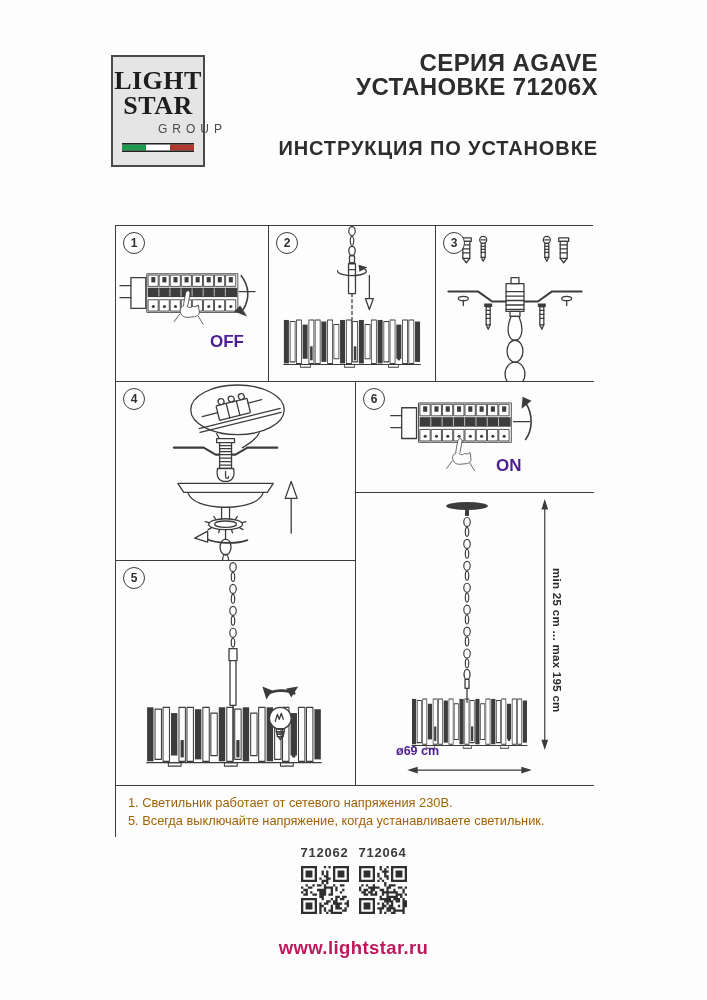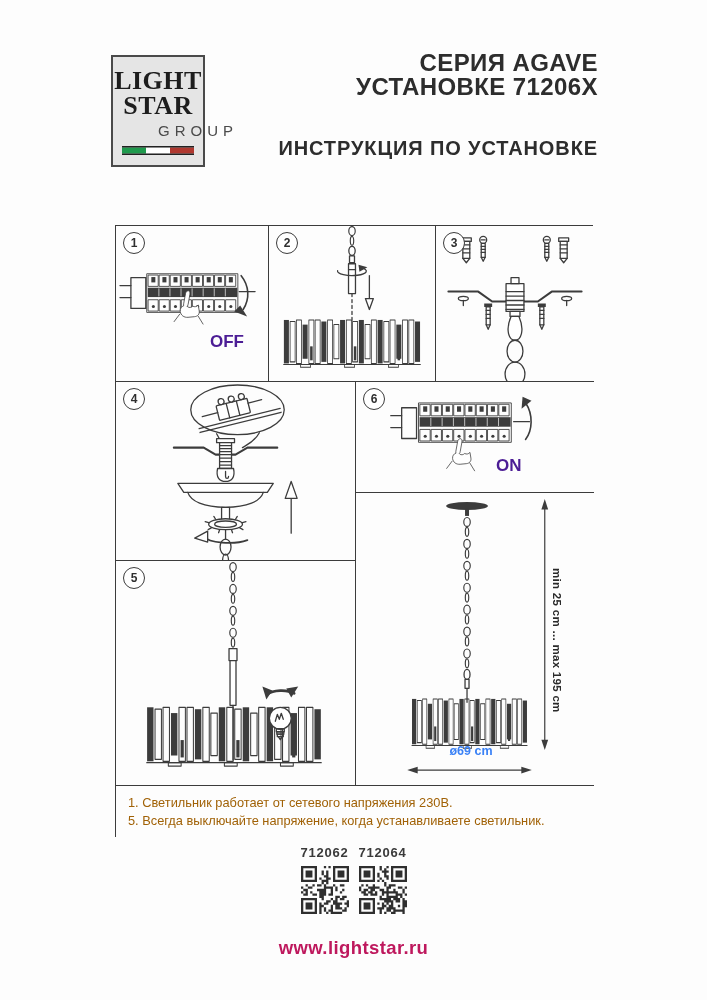--- a/index.html
+++ b/index.html
@@ -4,21 +4,21 @@
 <style>
   html,body{margin:0;padding:0;background:#ffffff;}
   .page{position:relative;width:707px;height:1000px;margin:0 auto;background:#fdfdfd;
         font-family:"Liberation Sans",sans-serif;color:#2f2f2f;overflow:hidden;}
 
   
   .logo{position:absolute;left:111px;top:55px;width:94px;height:112px;box-sizing:border-box;
         border:2px solid #4a4a4a;background:#e5e5e5;text-align:center;padding-top:11px;}
   .logo-word{font-family:"Liberation Serif",serif;font-weight:bold;font-size:26px;line-height:25px;
         color:#1d1d1d;letter-spacing:0.5px;}
-  .logo-group{margin-top:4px;font-size:15px;letter-spacing:5px;color:#4a4a4a;text-indent:5px;margin-left:40px;}
+  .logo-group{margin-top:4px;font-size:12px;letter-spacing:5px;color:#4a4a4a;text-indent:5px;margin-left:40px;}
   .logo-flag{display:block;margin:7px auto 0;width:72px;height:9px;}
 
   .titleblock{position:absolute;left:250px;top:51px;width:348px;text-align:right;color:#2d2d2d;}
   .t-line{font-weight:bold;font-size:24px;line-height:23.5px;letter-spacing:0.4px;}
   .t-instr{font-weight:bold;font-size:20px;line-height:24px;letter-spacing:0.9px;margin-top:16px;}
   .t-gap{height:22px;}
 
   
   .grid{position:absolute;left:115px;top:225px;width:478px;height:612px;box-sizing:border-box;
         border:1.5px solid #3c3c3c;}
@@ -26,22 +26,22 @@
   .bR{border-right-width:1.4px;} .bB{border-bottom-width:1.4px;}
   .panel svg.diagram{position:absolute;left:0;top:0;width:100%;height:100%;}
 
   .badge{position:absolute;left:7px;top:6px;width:20px;height:20px;border:1.3px solid #3c3c3c;border-radius:50%;
          display:flex;align-items:center;justify-content:center;font-size:12px;font-weight:bold;color:#2f2f2f;
          background:#fff;z-index:2;}
   .switch-label{position:absolute;font-weight:bold;font-size:17px;color:#4c1d95;z-index:2;}
 
   .dim-v-label{position:absolute;left:194px;top:38px;height:218px;writing-mode:vertical-rl;
          text-align:center;font-weight:bold;font-size:11.5px;letter-spacing:0.3px;color:#2a2a2a;line-height:14px;}
-  .dim-h-label{position:absolute;left:40px;width:150px;top:251px;text-align:center;font-weight:bold;
-         font-size:12.5px;color:#3b82f6;}
+  .dim-h-label{position:absolute;left:40px;width:150px;top:251px;font-weight:bold;
+         font-size:12.5px;color:#4c1d95;}
 
   .notes{padding:8px 12px;font-size:12.8px;line-height:17.5px;color:#a16207;}
 
   
   .ln{fill:none;stroke:#3c3c3c;stroke-width:1.3;stroke-linecap:round;stroke-linejoin:round;}
   .ln2{fill:none;stroke:#3c3c3c;stroke-width:2.1;stroke-linecap:round;stroke-linejoin:round;}
   .fill{fill:#3c3c3c;stroke:none;}
   .wfill{fill:#ffffff;stroke:#3c3c3c;stroke-width:1.3;stroke-linejoin:round;}
   .dash{stroke-dasharray:3 3;}
 

